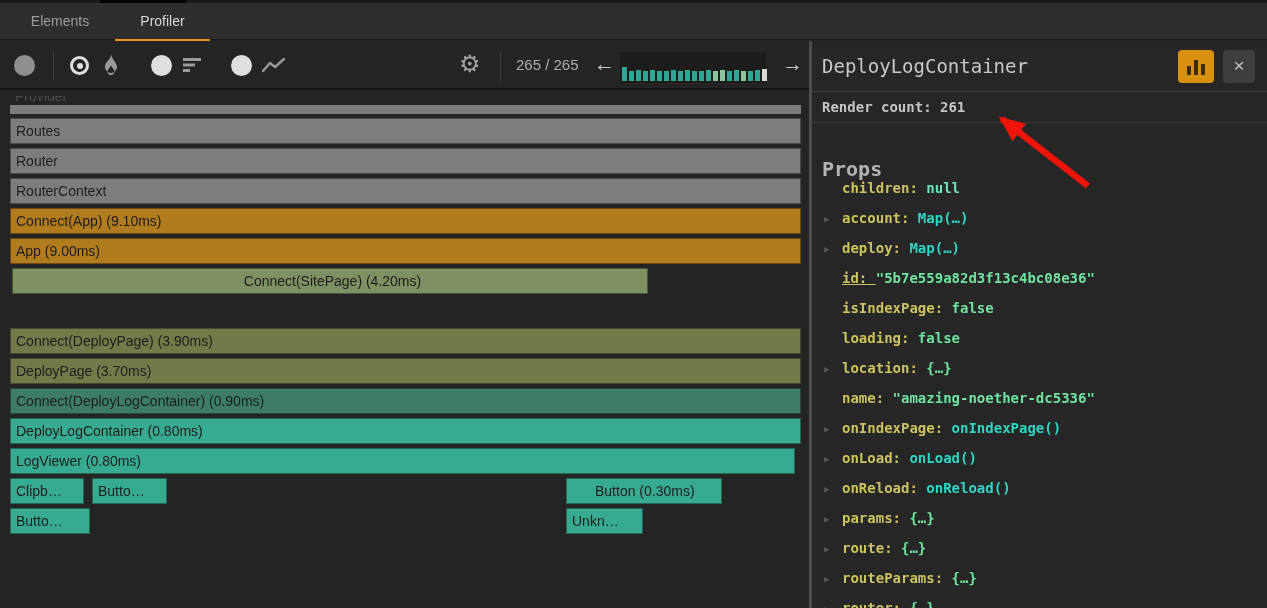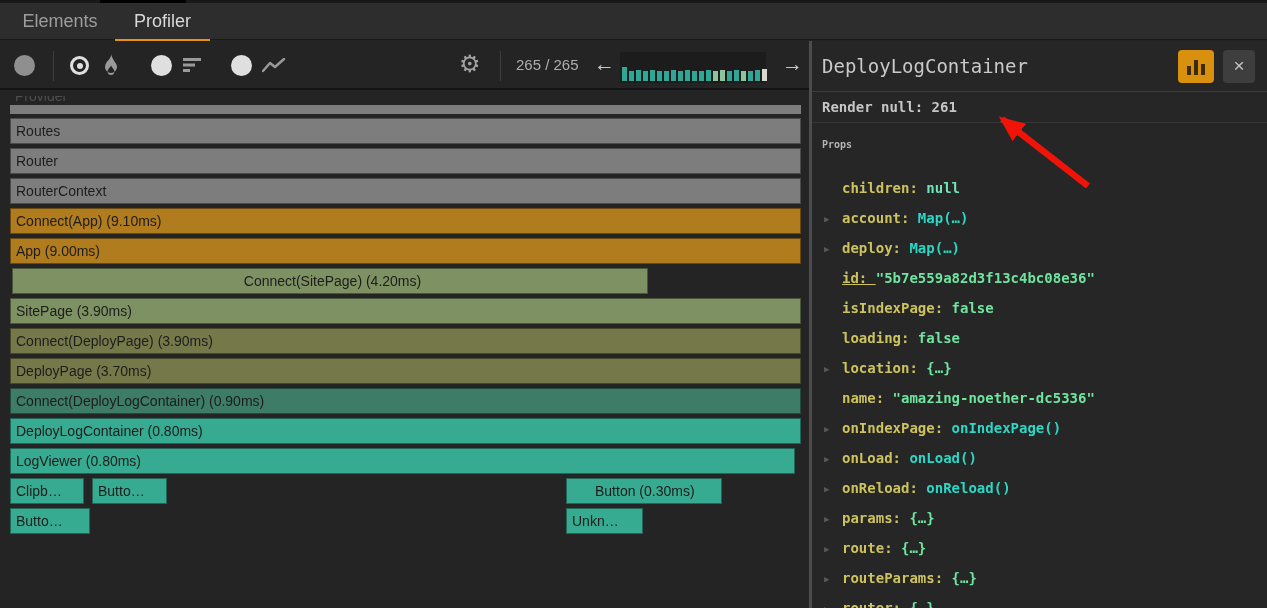--- a/index.html
+++ b/index.html
@@ -8,21 +8,21 @@
     position:relative; width:1267px; height:608px; overflow:hidden;
     background:#242424; font-family:"Liberation Sans", sans-serif;
   }
   
   .topstrip { position:absolute; left:0; top:0; width:1267px; height:3px; background:#191919; }
   .topstrip-black { position:absolute; left:100px; top:0; width:86px; height:6px; background:#000; }
 
   
   .tabbar { position:absolute; left:0; top:3px; width:1267px; height:37px;
             background:#2d2d2d; border-bottom:1px solid #1a1a1a; }
-  .tab { position:absolute; top:0; height:37px; line-height:37px; font-size:18px;
+  .tab { position:absolute; top:0; height:37px; line-height:37px; font-size:14px;
          color:#9d9d9d; text-align:center; cursor:default; }
   .tab.active { color:#d8d8d8; }
   .tab .underline { position:absolute; left:0; right:0; bottom:-2px; height:3px; background:#e8930f; }
 
   
   .toolbar { position:absolute; left:0; top:41px; width:809px; height:49px;
              background:#242424; border-bottom:2px solid #141414; }
   .tb-sep { position:absolute; top:10px; width:1px; height:30px; background:#3d3d3d; }
   .circle { position:absolute; border-radius:50%; }
   .radio-on { position:absolute; width:19px; height:19px; border-radius:50%;
@@ -56,21 +56,21 @@
                  font-size:19px; color:#c9c9c9; white-space:nowrap; }
   .btn-chart { position:absolute; right:53px; top:9px; width:36px; height:33px; border-radius:4px;
                background:#d9900f; display:flex; align-items:flex-end; justify-content:center;
                gap:3px; padding-bottom:8px; cursor:pointer; }
   .btn-chart i { display:block; width:4px; background:#3c2b04; }
   .btn-close { position:absolute; right:12px; top:9px; width:32px; height:33px; border-radius:4px;
                background:#3e3e3e; color:#c4c4c4; font-size:19px; text-align:center; line-height:32px;
                cursor:pointer; font-family:"Liberation Sans",sans-serif; }
   .render-row { height:31px; line-height:31px; padding-left:10px; font-size:14px; font-weight:bold;
                 color:#c6c6c6; border-bottom:1px solid #363636; }
-  .props-header { margin:16px 0 0 10px; font-size:10px; font-weight:bold; color:#b4b4b4; }
+  .props-header { margin:34px 0 0 10px; font-size:20px; font-weight:bold; color:#b4b4b4; }
   .props-list { position:absolute; left:0; top:132px; right:0; bottom:0; overflow:hidden; }
   .prop-row { height:30px; line-height:30px; font-size:14px; white-space:nowrap; padding-left:12px; }
   .prop-row .tri { display:inline-block; width:18px; color:#585858; font-size:9px; vertical-align:1px; cursor:pointer; }
   .prop-row .pkey { font-weight:bold; }
   .prop-row .pval { font-weight:bold; }
 
   .arrow-overlay { position:absolute; left:0; top:0; width:1267px; height:608px; pointer-events:none; z-index:40; }
 </style>
 </head>
 <body>
@@ -145,21 +145,20 @@
       <div class="partial-text" style="left: 10px; top: 6px; width: 791px;">
         <span>Provider</span>
       </div>
       <div class="partial-bar" style="left: 10px; top: 15px; width: 791px; background: rgb(125, 125, 125);"></div>
       <div class="fbar" style="left: 10px; top: 28px; width: 791px; background: rgb(125, 125, 125);">Routes</div>
       <div class="fbar" style="left: 10px; top: 88px; width: 791px; background: rgb(125, 125, 125);">RouterContext</div>
       <div class="fbar" style="left: 10px; top: 58px; width: 791px; background: rgb(125, 125, 125);">Router</div>
       <div class="fbar" style="left: 10px; top: 118px; width: 791px; background: rgb(177, 124, 29);">Connect(App) (9.10ms)</div>
       <div class="fbar" style="left: 10px; top: 148px; width: 791px; background: rgb(177, 124, 29);">App (9.00ms)</div>
       <div class="fbar" style="left: 12px; top: 178px; width: 636px; background: rgb(126, 145, 99); text-align: center;">Connect(SitePage) (4.20ms)</div>
-      <div class="fbar" style="left: 10px; top: 208px; width: 791px; background: rgb(126, 145, 99);">SitePage (3.90ms)</div>
       <div class="fbar" style="left: 10px; top: 238px; width: 791px; background: rgb(117, 121, 74);">Connect(DeployPage) (3.90ms)</div>
       <div class="fbar" style="left: 10px; top: 268px; width: 791px; background: rgb(117, 121, 74);">DeployPage (3.70ms)</div>
       <div class="fbar" style="left: 10px; top: 298px; width: 791px; background: rgb(61, 124, 103);">Connect(DeployLogContainer) (0.90ms)</div>
       <div class="fbar" style="left: 10px; top: 328px; width: 791px; background: rgb(55, 171, 145);">DeployLogContainer (0.80ms)</div>
       <div class="fbar" style="left: 10px; top: 358px; width: 785px; background: rgb(55, 171, 145);">LogViewer (0.80ms)</div>
       <div class="fbar" style="left: 10px; top: 388px; width: 74px; background: rgb(55, 171, 145);">Clipb…</div>
       <div class="fbar" style="left: 92px; top: 388px; width: 75px; background: rgb(55, 171, 145);">Butto…</div>
       <div class="fbar" style="left: 566px; top: 388px; width: 156px; background: rgb(55, 171, 145); padding-left: 28px;">Button (0.30ms)</div>
       <div class="fbar" style="left: 10px; top: 418px; width: 80px; background: rgb(55, 171, 145);">Butto…</div>
       <div class="fbar" style="left: 566px; top: 418px; width: 77px; background: rgb(55, 171, 145);">Unkn…</div>
@@ -171,21 +170,21 @@
     <div class="panel-header">
       <div class="panel-title">DeployLogContainer</div>
       <div class="btn-chart">
         <i style="height:9px;"></i>
         <i style="height:15px;"></i>
         <i style="height:11px;"></i>
       </div>
       <div class="btn-close">×</div>
     </div>
     <div class="render-row">
-      <span>Render null:</span>
+      <span>Render count:</span>
       <span>261</span>
     </div>
     <div class="props-header">Props</div>
     <div class="props-list" id="props-list">
         <div class="prop-row"><span class="tri"></span><span class="pkey" style="color: rgb(205, 195, 94);">children: </span><span class="pval" style="color: rgb(112, 230, 184);">null</span></div>
         <div class="prop-row"><span class="tri">▶</span><span class="pkey" style="color: rgb(205, 195, 94);">account: </span><span class="pval" style="color: rgb(44, 216, 197);">Map(…)</span></div>
         <div class="prop-row"><span class="tri">▶</span><span class="pkey" style="color: rgb(205, 195, 94);">deploy: </span><span class="pval" style="color: rgb(44, 216, 197);">Map(…)</span></div>
         <div class="prop-row"><span class="tri"></span><span class="pkey" style="color: rgb(205, 195, 94); text-decoration: underline;">id: </span><span class="pval" style="color: rgb(110, 228, 159);">"5b7e559a82d3f13c4bc08e36"</span></div>
         <div class="prop-row"><span class="tri"></span><span class="pkey" style="color: rgb(205, 195, 94);">isIndexPage: </span><span class="pval" style="color: rgb(110, 228, 159);">false</span></div>
         <div class="prop-row"><span class="tri"></span><span class="pkey" style="color: rgb(205, 195, 94);">loading: </span><span class="pval" style="color: rgb(110, 228, 159);">false</span></div>

